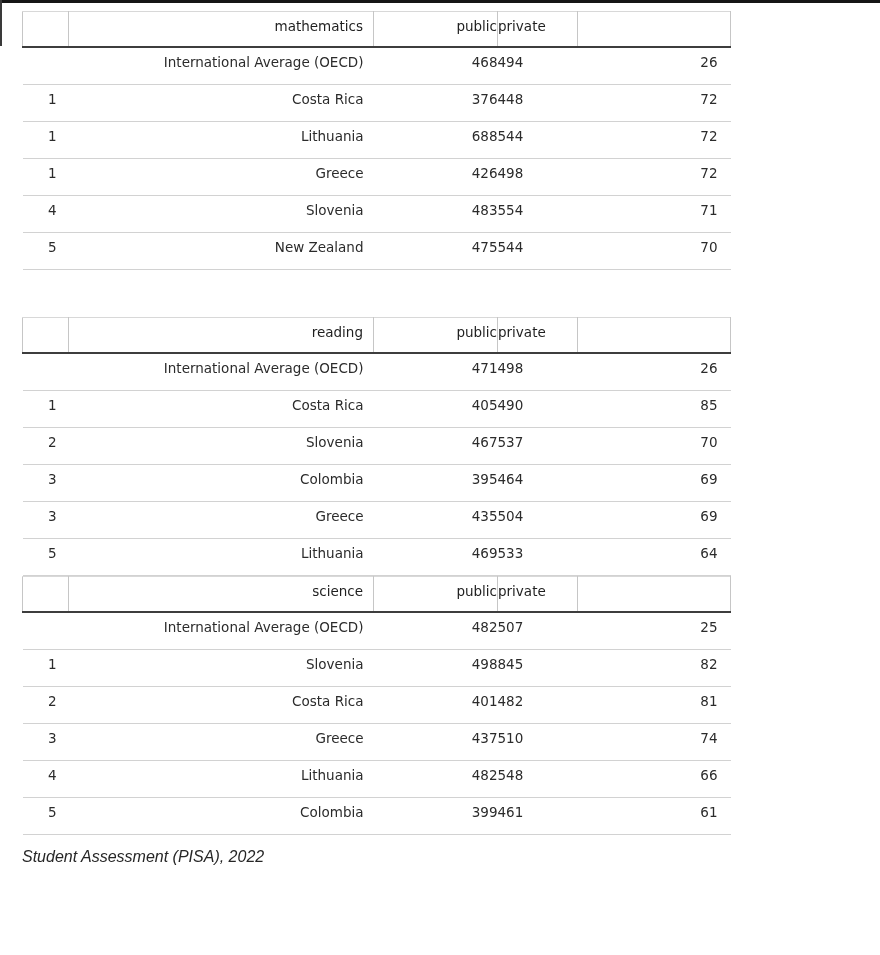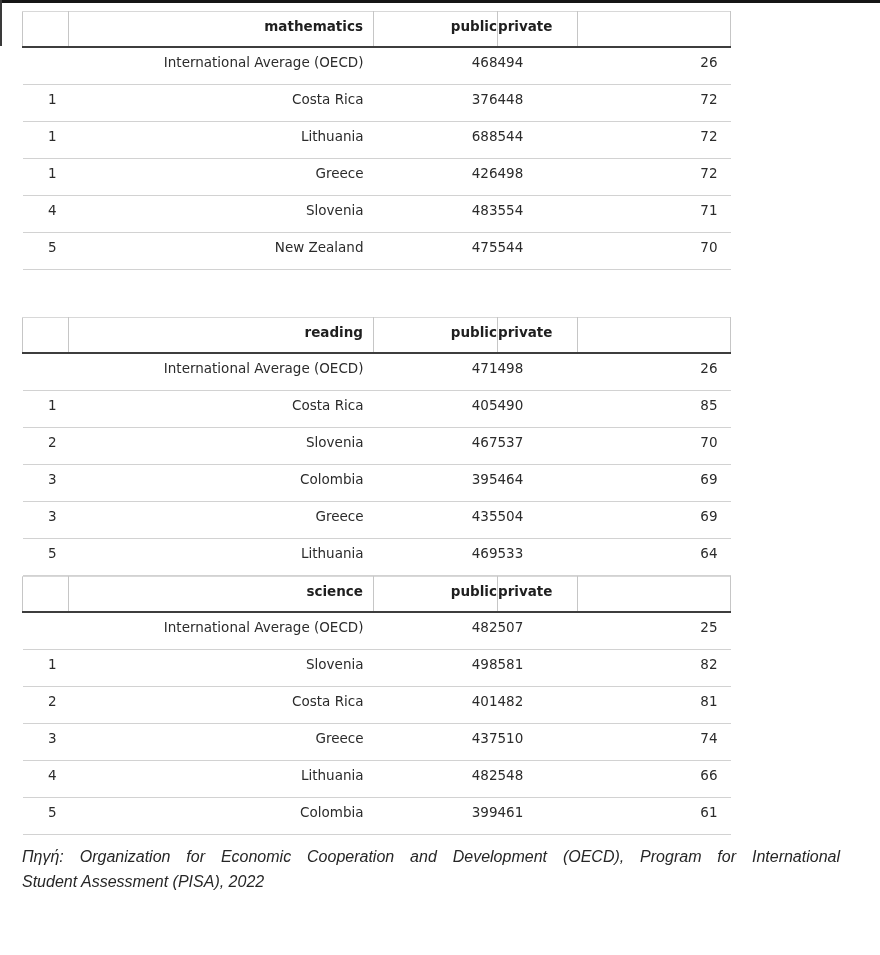--- a/index.html
+++ b/index.html
@@ -34,21 +34,21 @@
   }
   #tables table.pisa-table:nth-child(2) { margin-top: 47px; }
   #tables table.pisa-table:nth-child(3) { }
   .pisa-table th {
     border: 1px solid #c6c6c6;
     border-top: 1px solid #d8d8d8;
     border-bottom: 2px solid #3d3d3d;
     height: 28px;
     padding: 6px 0 0 0;
     vertical-align: top;
-    font-weight: bold;
+    font-weight: normal;
     font-size: 13.5px;
     color: #1f1f1f;
     background: #ffffff;
   }
   .pisa-table td {
     border: none;
     border-bottom: 1px solid #d2d2d2;
     height: 30px;
     padding: 6px 0 0 0;
     vertical-align: top;
@@ -241,21 +241,21 @@
     <td class="col-country">International Average (OECD)</td>
     <td class="col-public">482</td>
     <td class="col-private">507</td>
     <td class="col-gap">25</td>
   </tr>
 
   <tr class="data-row">
     <td class="col-rank">1</td>
     <td class="col-country">Slovenia</td>
     <td class="col-public">498</td>
-    <td class="col-private">581</td>
+    <td class="col-private">845</td>
     <td class="col-gap">82</td>
   </tr>
 
   <tr class="data-row">
     <td class="col-rank">2</td>
     <td class="col-country">Costa Rica</td>
     <td class="col-public">401</td>
     <td class="col-private">482</td>
     <td class="col-gap">81</td>
   </tr>
@@ -281,15 +281,14 @@
     <td class="col-country">Colombia</td>
     <td class="col-public">399</td>
     <td class="col-private">461</td>
     <td class="col-gap">61</td>
   </tr>
 </tbody>
   </table>
 </div>
 
 <div class="footer">
-  <div class="footer-line1">Πηγή: Organization for Economic Cooperation and Development (OECD), Program for International</div>
   <div class="footer-line2">Student Assessment (PISA), 2022</div>
 </div>
 
 </body></html>

